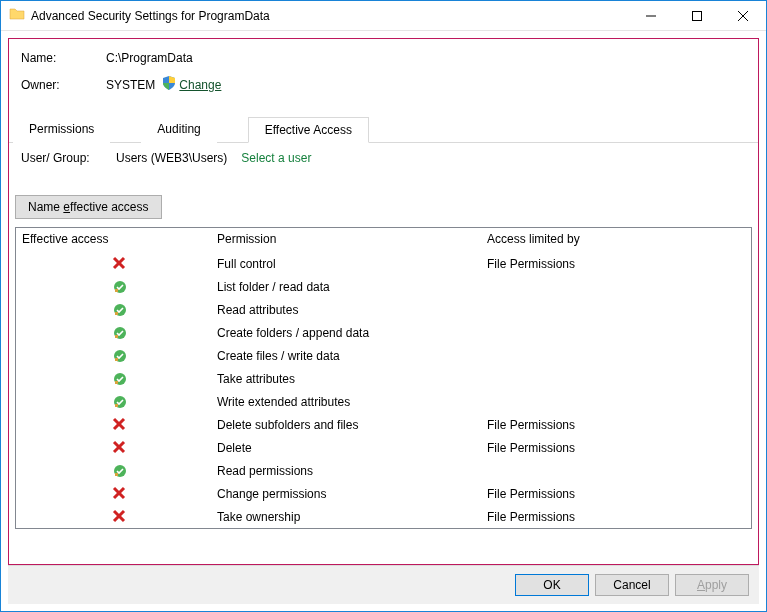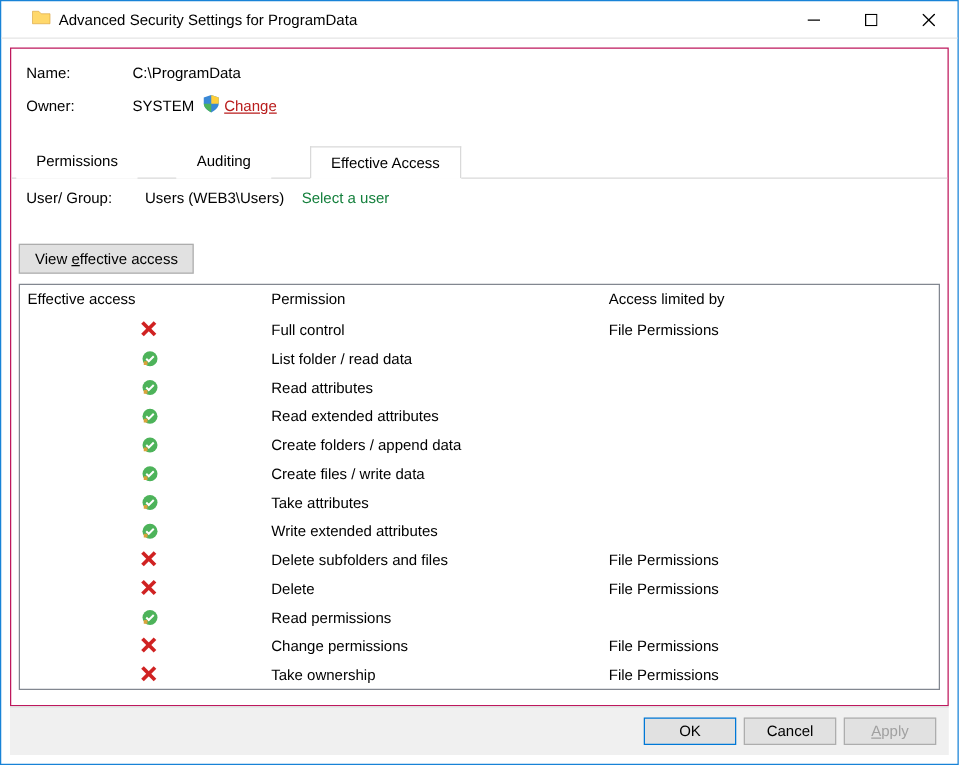--- a/index.html
+++ b/index.html
@@ -16,21 +16,21 @@
     border: 1px solid #1883d7;
     display: flex;
     flex-direction: column;
     position: relative;
     background: #fff;
   }
   .titlebar {
     height: 30px;
     display: flex;
     align-items: center;
-    padding-left: 24px;
+    padding-left: 8px;
     border-bottom: 1px solid #e5e5e5;
   }
   .titlebar .folder-icon { margin-right: 6px; }
   .titlebar .title { flex: 1; font-size: 12px; }
   .win-controls { display: flex; }
   .win-btn {
     width: 46px; height: 29px;
     display: flex; align-items: center; justify-content: center;
     font-family: "Segoe UI Symbol", sans-serif;
     font-size: 10px;
@@ -55,21 +55,21 @@
   }
   .field-row {
     display: flex;
     align-items: center;
     margin-bottom: 10px;
     font-size: 12px;
   }
   .field-label { width: 85px; }
   .field-value { }
   .shield { margin: 0 2px 0 6px; vertical-align: middle; }
-  .link { color: #b91c1c; text-decoration: underline; cursor: pointer; }
+  .link { color: #14532d; text-decoration: underline; cursor: pointer; }
   .link-plain { color: #15803d; cursor: pointer; }
   .tabs {
     display: flex;
     border-bottom: 1px solid #d9d9d9;
     padding-left: 4px;
     margin-top: 4px;
     position: relative;
     gap: 31px;
   }
   .tab {
@@ -220,21 +220,21 @@
       <div class="tab-body">
         <div class="scroll-area">
 
           <div class="usergroup-row">
             <span class="field-label">User/ Group:</span>
             <span class="value">Users (WEB3\Users)</span>
             <span class="link-plain">Select a user</span>
           </div>
 
           <button class="view-btn">
-            <span>View </span><span class="ul">e</span><span>ffective access</span>
+            <span>Name </span><span class="ul">e</span><span>ffective access</span>
           </button>
 
           <div class="list-box">
             <div class="list-header">
               <div class="col-a">Effective access</div>
               <div class="col-b">Permission</div>
               <div class="col-c">Access limited by</div>
             </div>
             <div id="rows-container">
                 <div class="list-row">
@@ -260,31 +260,20 @@
                 </div>
                 <div class="list-row">
                   <div class="col-a-cell">
                     <span class="status-icon"><svg width="16" height="16">
                         <circle cx="8" cy="8" r="6" fill="#4db35a"></circle>
                         <path d="M5 8 l2 2 l4 -4" stroke="#fff" stroke-width="1.6" fill="none"></path>
                         <rect x="3" y="10" width="3" height="3" fill="#d9a23b"></rect>
                       </svg></span>
                   </div>
                   <div class="col-b">Read attributes</div>
-                  <div class="col-c"></div>
-                </div>
-                <div class="list-row">
-                  <div class="col-a-cell">
-                    <span class="status-icon"><svg width="16" height="16">
-                        <circle cx="8" cy="8" r="6" fill="#4db35a"></circle>
-                        <path d="M5 8 l2 2 l4 -4" stroke="#fff" stroke-width="1.6" fill="none"></path>
-                        <rect x="3" y="10" width="3" height="3" fill="#d9a23b"></rect>
-                      </svg></span>
-                  </div>
-                  <div class="col-b">Read extended attributes</div>
                   <div class="col-c"></div>
                 </div>
                 <div class="list-row">
                   <div class="col-a-cell">
                     <span class="status-icon"><svg width="16" height="16">
                         <circle cx="8" cy="8" r="6" fill="#4db35a"></circle>
                         <path d="M5 8 l2 2 l4 -4" stroke="#fff" stroke-width="1.6" fill="none"></path>
                         <rect x="3" y="10" width="3" height="3" fill="#d9a23b"></rect>
                       </svg></span>
                   </div>

